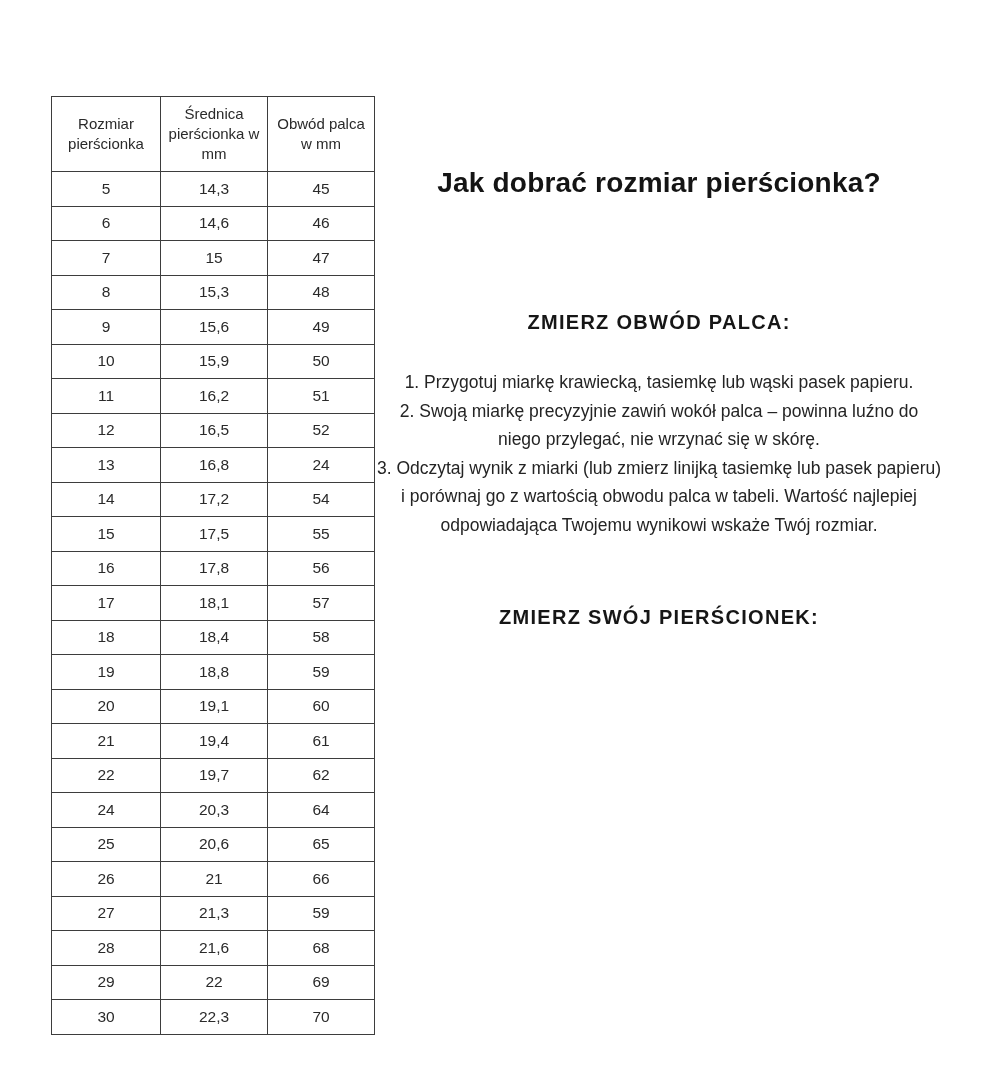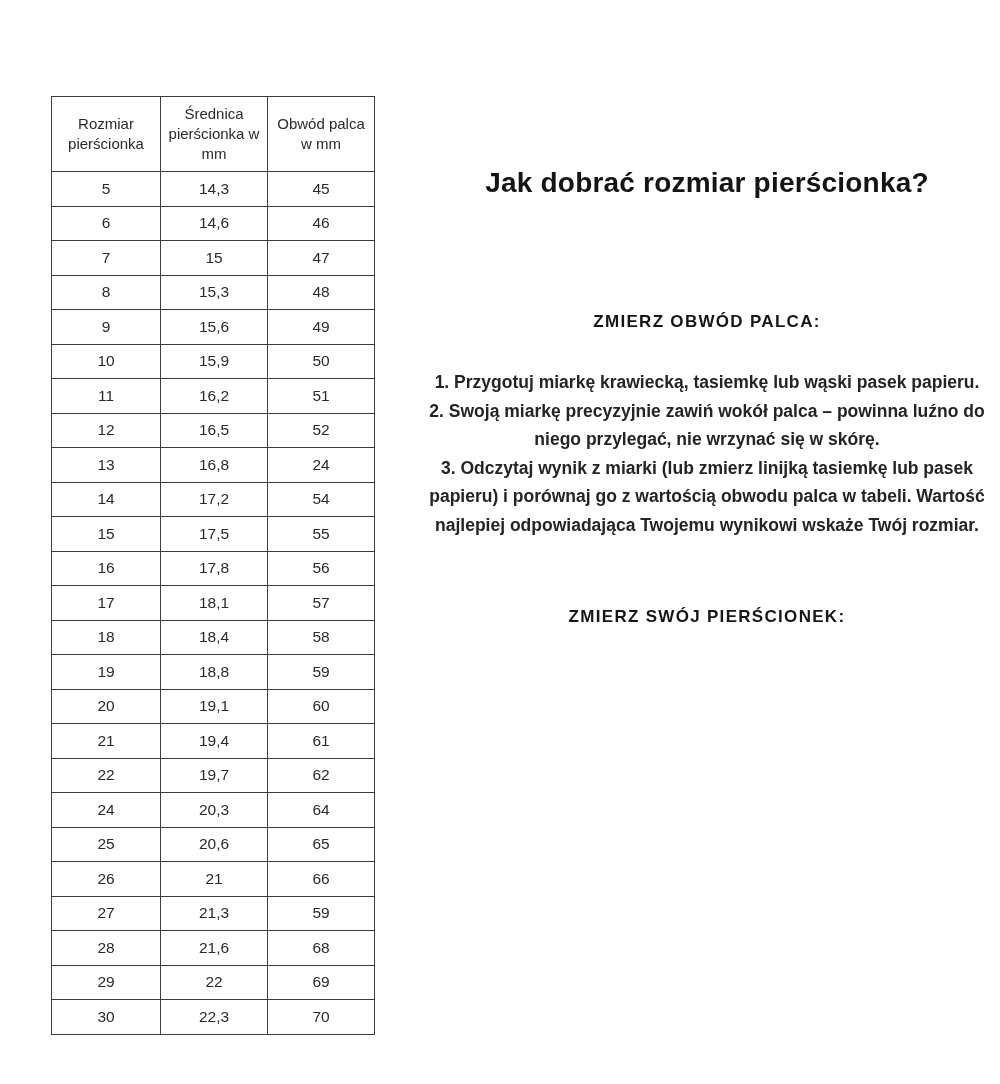--- a/index.html
+++ b/index.html
@@ -43,46 +43,46 @@
   }
   table.size-table td {
     height: 34.5px;
     font-size: 15.5px;
     padding: 0 4px;
   }
 
   
   .right-col {
     position: absolute;
-    left: 424px; top: 0;
+    left: 376px; top: 0;
     width: 566px;
     text-align: center;
   }
   .page-title {
     margin-top: 166px;
     font-size: 28px;
     line-height: 34px;
     font-weight: 700;
     letter-spacing: 0.2px;
     color: #141414;
   }
   .sec-heading {
-    font-size: 17px;
+    font-size: 20px;
     line-height: 20px;
     font-weight: 700;
     letter-spacing: 1.3px;
     color: #161616;
   }
   .sec:nth-of-type(1) .sec-heading { margin-top: 112px; }
   .sec:nth-of-type(2) .sec-heading { margin-top: 68px; }
   .sec-items { margin-top: 36px; }
   .sec-item {
     font-size: 17.5px;
     line-height: 28.5px;
-    font-weight: 700;
+    font-weight: 400;
     color: #242424;
   }
 </style>
 </head>
 <body>
 
 <div class="page">
 
   <div class="size-table-wrap">
     <table class="size-table">

